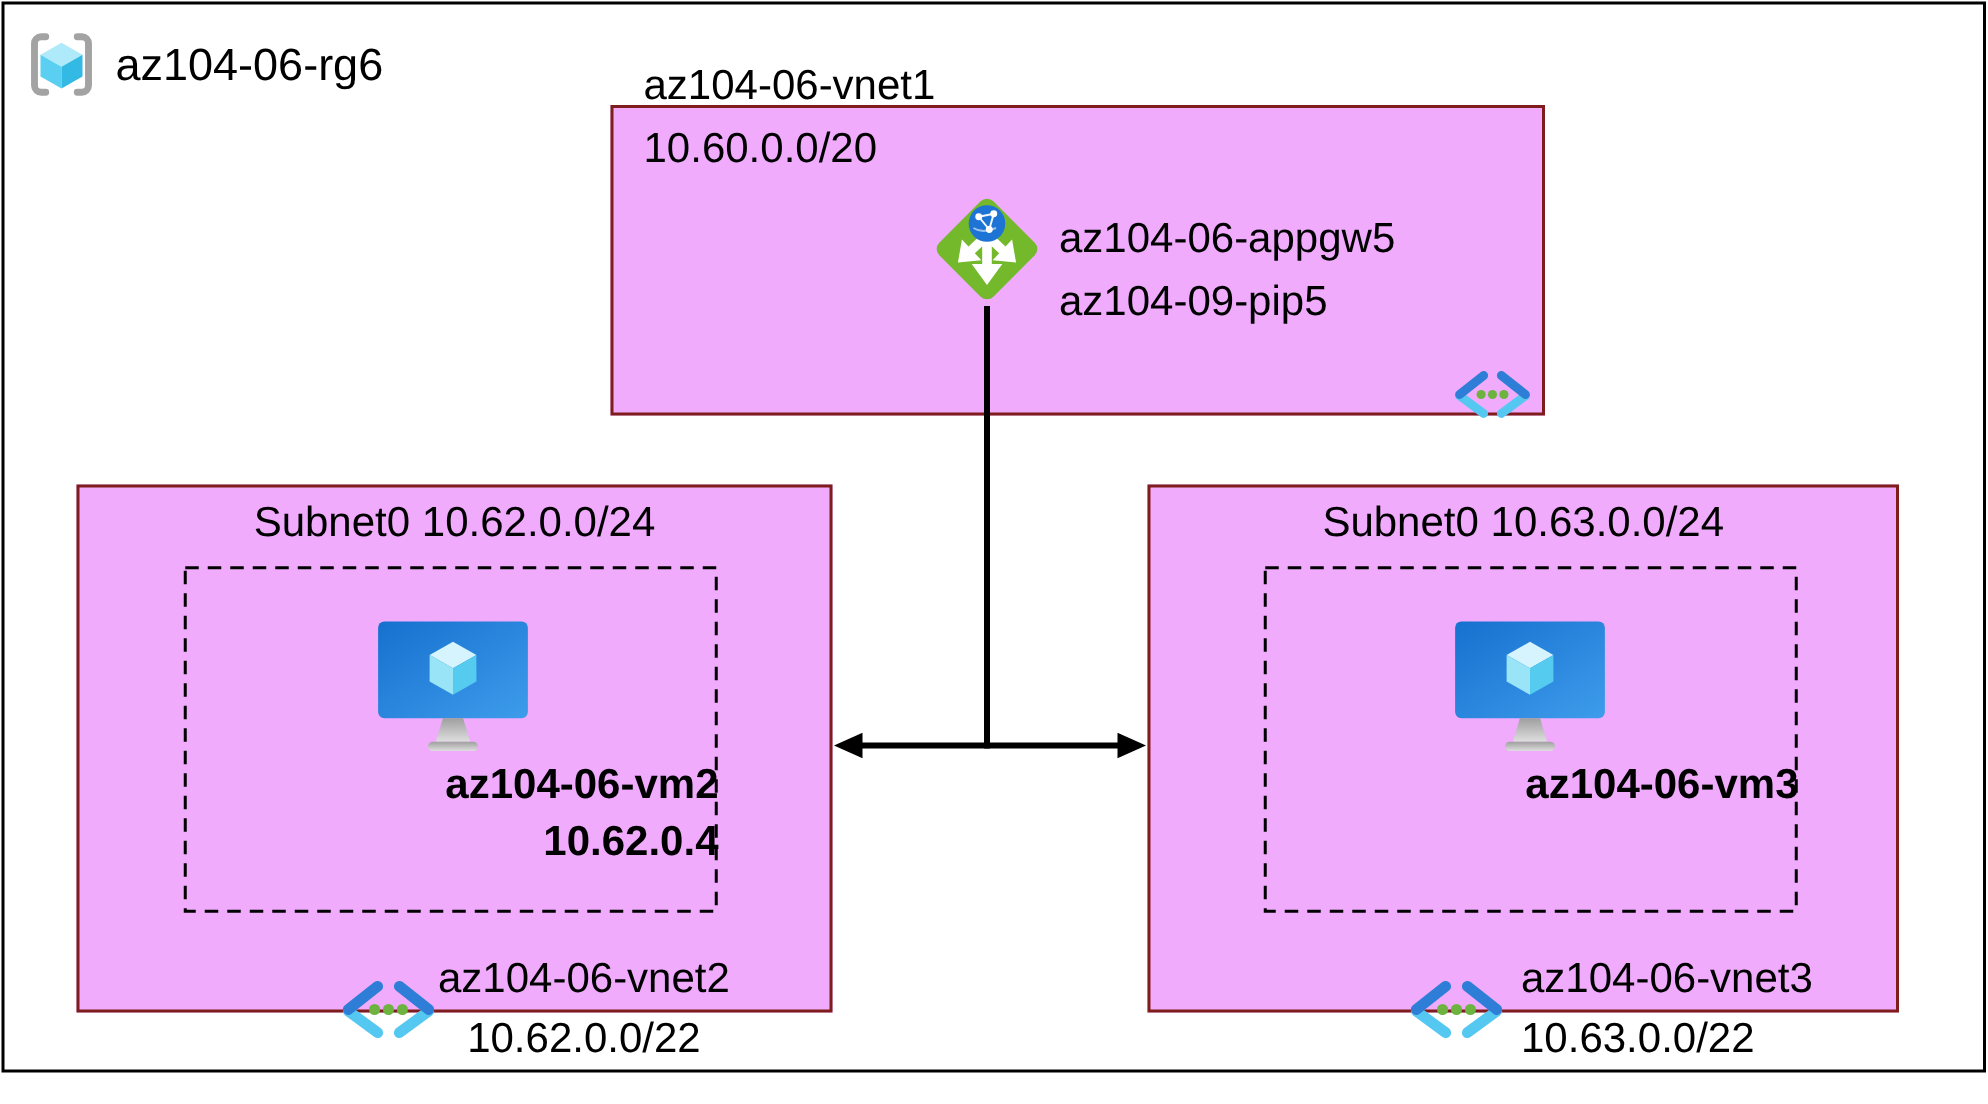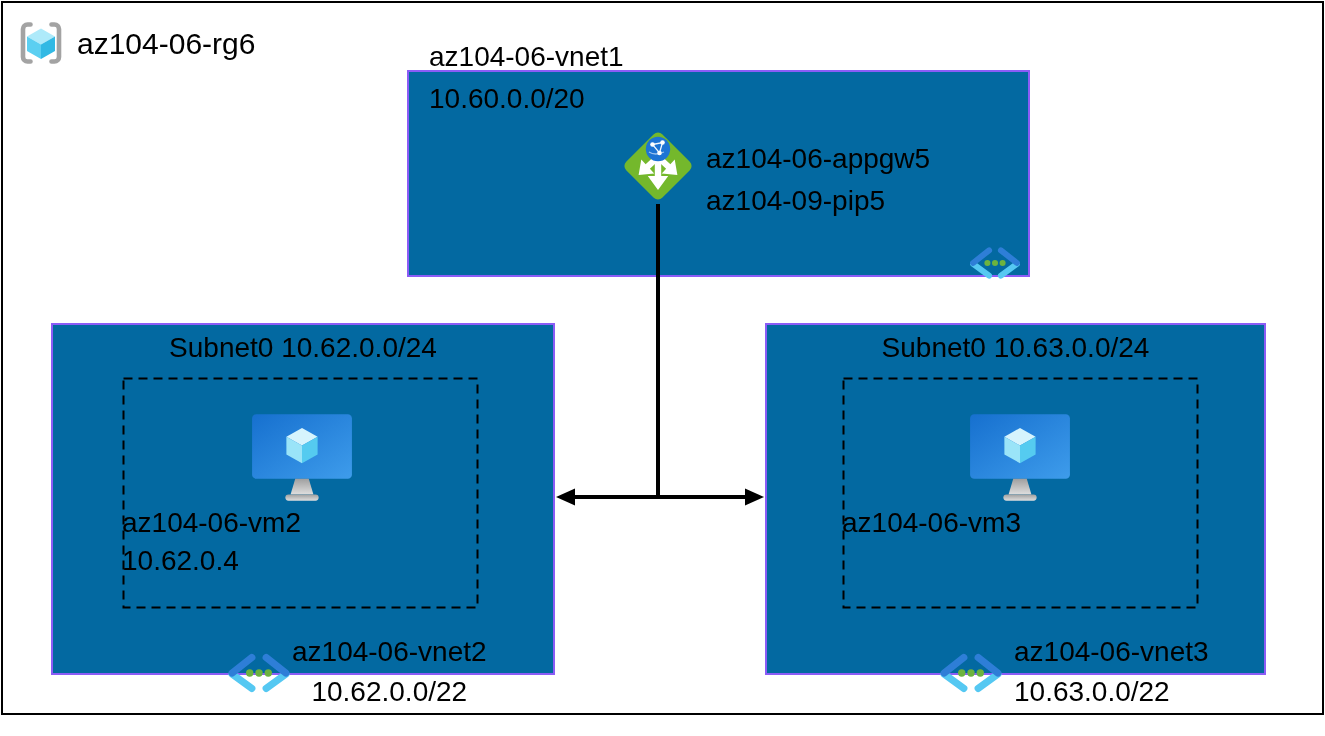--- a/index.html
+++ b/index.html
@@ -2,26 +2,26 @@
 <html><head>
 <meta charset="utf-8">
 <style>
   html,body { margin:0; padding:0; background:#ffffff; }
   .canvas {
     position:relative; width:1325px; height:716px; background:#ffffff;
     font-family:"Liberation Sans", sans-serif; color:#000000; overflow:hidden;
   }
   .abs { position:absolute; }
   .frame { position:absolute; inset:1px; border:2px solid #000; }
-  .box { position:absolute; border:2px solid #8b5cf6; background:#0369a1; box-sizing:border-box; }
+  .box { position:absolute; border:2px solid #7f1d1d; background:#f0abfc; box-sizing:border-box; }
   .l28 { font-size:28px; line-height:38px; white-space:nowrap; }
   .l30 { font-size:30px; line-height:40px; white-space:nowrap; }
   .lh42 { line-height:42px; }
   .lh40 { line-height:40px; }
-  .center { text-align:left; }
+  .center { text-align:right;font-weight:bold; }
   .box-title { position:absolute; left:0; right:0; top:4px; text-align:center; }
   svg { display:block; }
   .hidden-defs { position:absolute; width:0; height:0; overflow:hidden; }
 </style>
 </head>
 <body>
 
 <svg class="hidden-defs" aria-hidden="true">
   <defs>
     <linearGradient id="vmscr" x1="0" y1="0" x2="1" y2="1">

